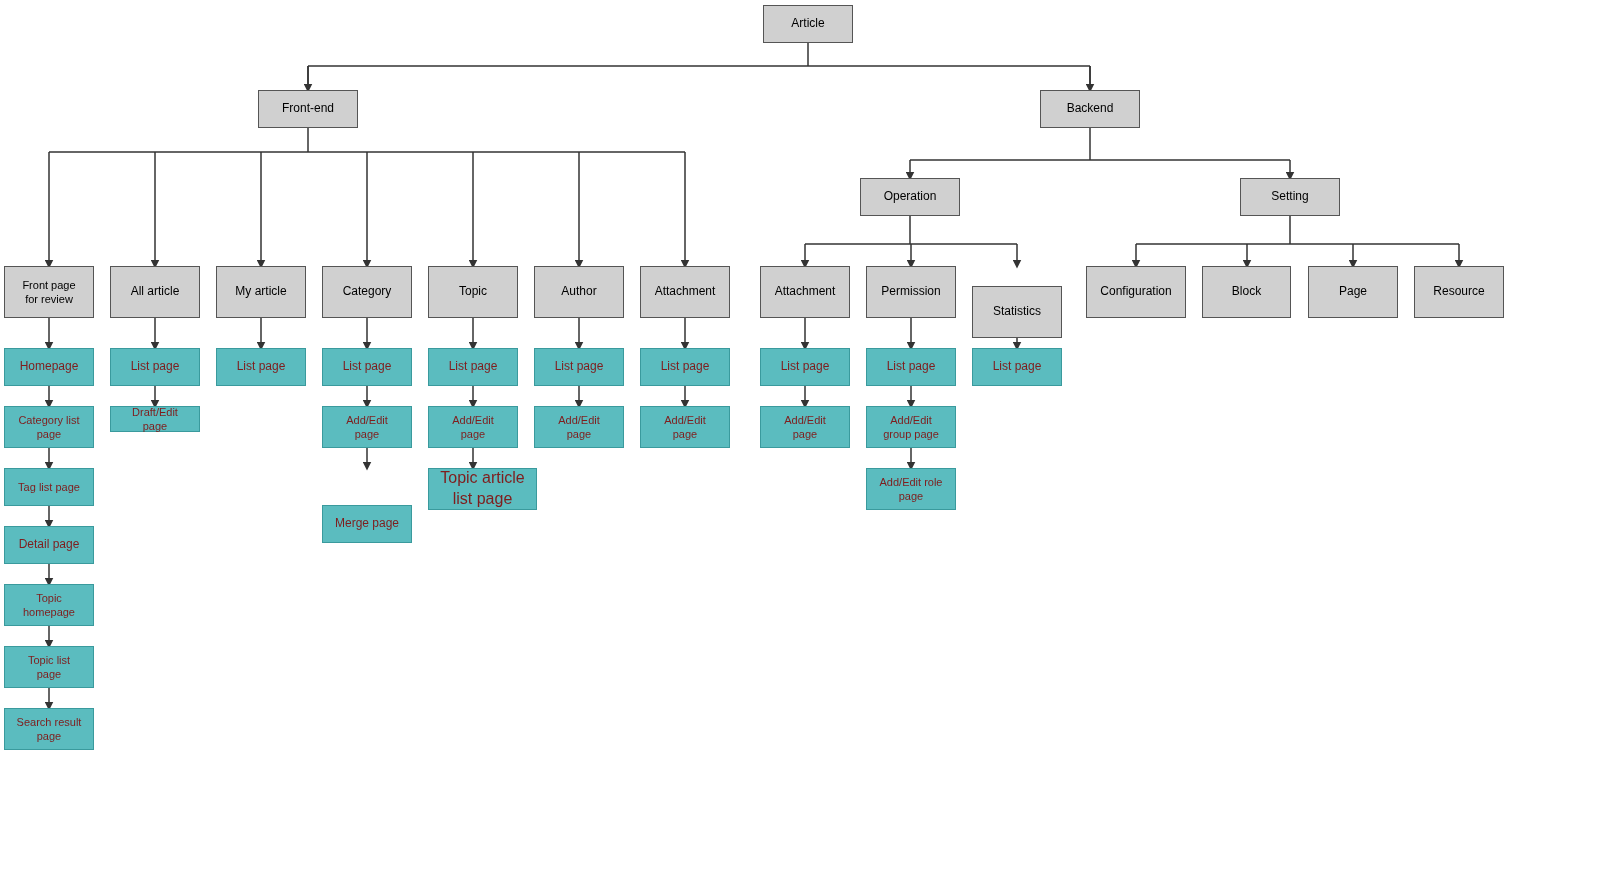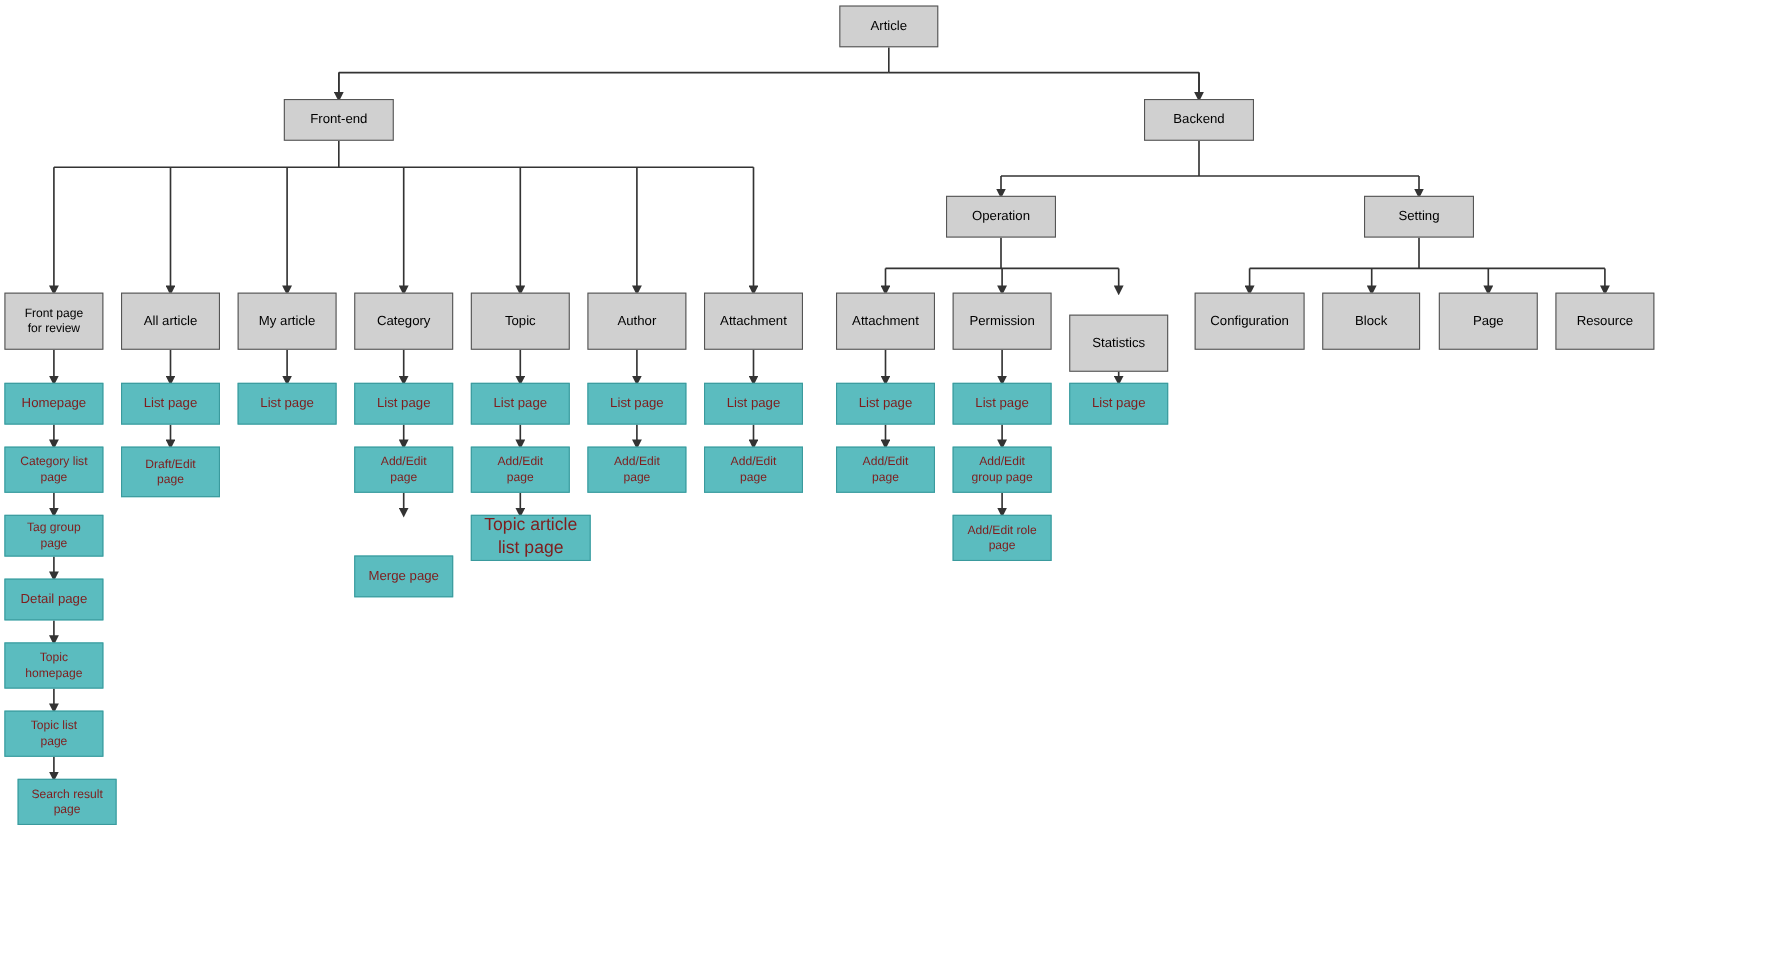--- a/index.html
+++ b/index.html
@@ -214,39 +214,39 @@
     <span>Resource</span>
   </div>
 
   <div class="node node-teal" style="left:4px; top:348px; width:90px; height:38px;">
     <span>Homepage</span>
   </div>
   <div class="node node-teal" style="left:4px; top:406px; width:90px; height:42px; font-size:11px;">
     <span>Category list<br>page</span>
   </div>
   <div class="node node-teal" style="left:4px; top:468px; width:90px; height:38px; font-size:11px;">
-    <span>Tag group page</span>
+    <span>Tag list page</span>
   </div>
   <div class="node node-teal" style="left:4px; top:526px; width:90px; height:38px;">
     <span>Detail page</span>
   </div>
   <div class="node node-teal" style="left:4px; top:584px; width:90px; height:42px; font-size:11px;">
     <span>Topic<br>homepage</span>
   </div>
   <div class="node node-teal" style="left:4px; top:646px; width:90px; height:42px; font-size:11px;">
     <span>Topic list<br>page</span>
   </div>
-  <div class="node node-teal" style="left:16px; top:708px; width:90px; height:42px; font-size:11px;">
+  <div class="node node-teal" style="left:4px; top:708px; width:90px; height:42px; font-size:11px;">
     <span>Search result<br>page</span>
   </div>
 
   <div class="node node-teal" style="left:110px; top:348px; width:90px; height:38px;">
     <span>List page</span>
   </div>
-  <div class="node node-teal" style="left:110px; top:406px; width:90px; height:46px; font-size:11px;">
+  <div class="node node-teal" style="left:110px; top:406px; width:90px; height:26px; font-size:11px;">
     <span>Draft/Edit<br>page</span>
   </div>
 
   <div class="node node-teal" style="left:216px; top:348px; width:90px; height:38px;">
     <span>List page</span>
   </div>
 
   <div class="node node-teal" style="left:322px; top:348px; width:90px; height:38px;">
     <span>List page</span>
   </div>

